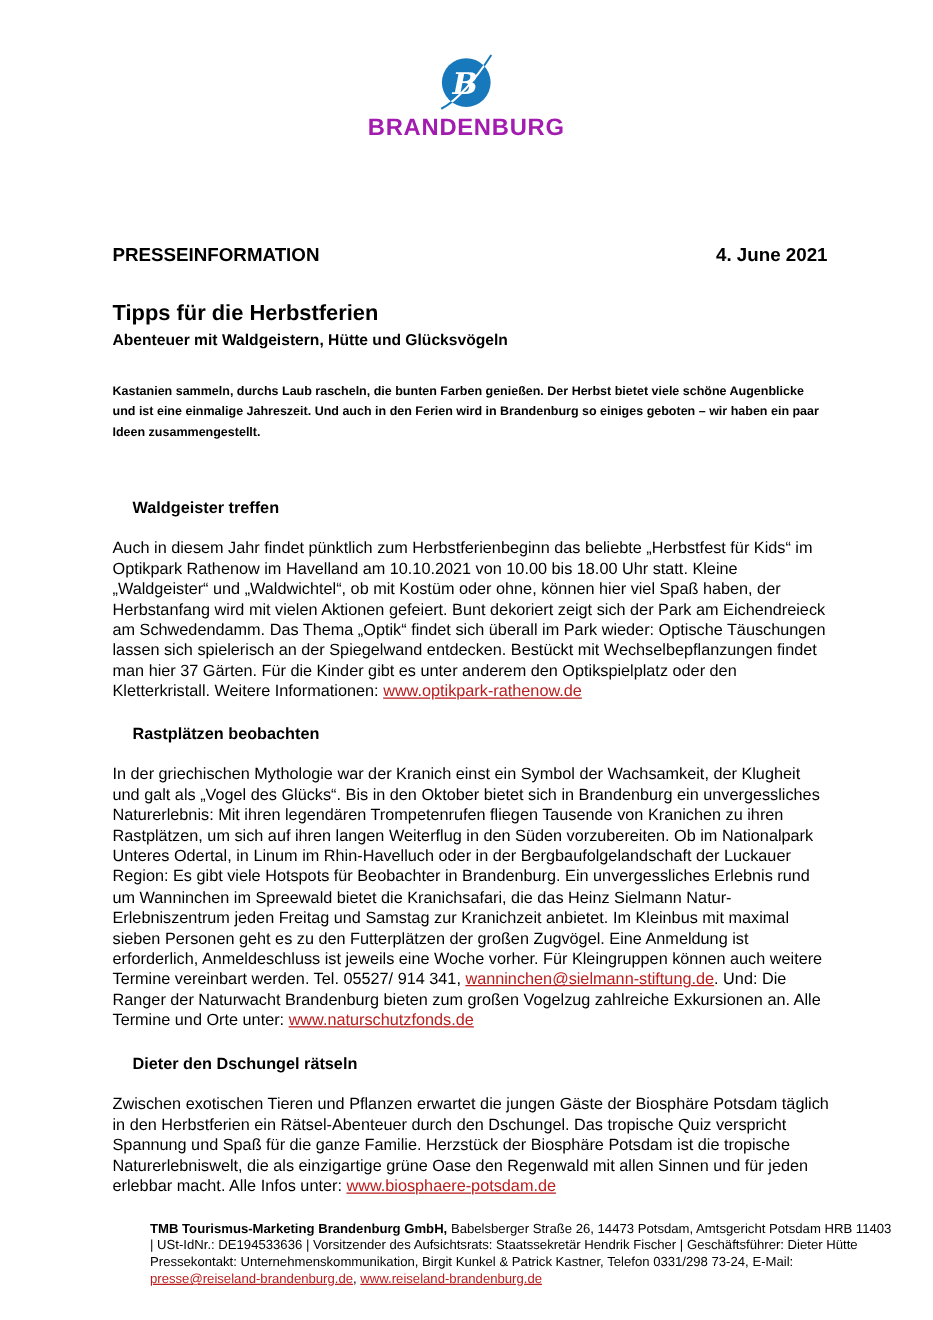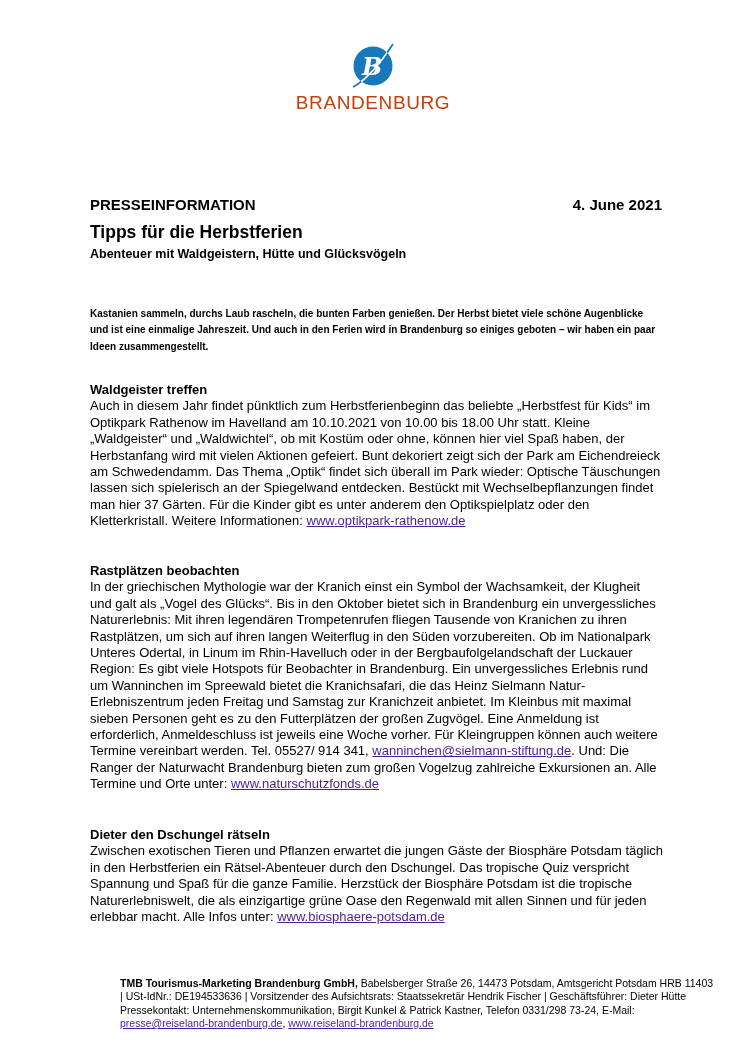--- a/index.html
+++ b/index.html
@@ -12,57 +12,57 @@
     overflow:hidden;
     margin:0 auto;
   }
 
   
   .logo-block {
     position:absolute; top:42px; left:0; width:100%;
     display:flex; flex-direction:column; align-items:center; gap:2px;
   }
   .brand-wordmark {
-    color:#c2410c;
+    color:#a21caf;
     font-size:19px;
-    font-weight:normal;
+    font-weight:bold;
     letter-spacing:0.6px;
     text-align:center;
   }
 
   
   .header-row {
     position:absolute; top:196px; left:90px; width:572px;
     display:flex; justify-content:space-between; align-items:baseline;
     font-size:15px; font-weight:bold;text-align:center;
   }
 
   
-  .title-block { position:absolute; top:222px; left:90px; width:574px; }
+  .title-block { position:absolute; top:240px; left:90px; width:574px; }
   .doc-title { font-size:17.5px; font-weight:bold; line-height:20px; }
   .doc-subtitle { font-size:12.5px; font-weight:bold; margin-top:5px; }
 
   
   .intro {
     position:absolute; top:296px; left:90px; width:574px;
     font-size:10px; line-height:16.4px; font-weight:bold;
   }
 
   
   .section {
     position:absolute; left:90px; width:574px;
     font-size:13px; line-height:16.4px;
   }
-  .section-heading { margin:0; font-size:13px; font-weight:bold; line-height:16.4px; }
+  .section-heading { margin:16px; font-size:13px; font-weight:bold; line-height:16.4px; }
   .section-body { margin:0; }
   #section-1 { top:382px; }
   #section-2 { top:563px; }
   #section-3 { top:827px; }
 
-  .lnk { color:#4c1d95; text-decoration:underline; cursor:pointer; }
+  .lnk { color:#b91c1c; text-decoration:underline; cursor:pointer; }
 
   
   .footer {
     position:absolute; top:977px; left:84px; width:594px;
     font-size:10.5px; line-height:13.3px;margin-left:36px;
   }
 </style>
 </head>
 <body>
 

